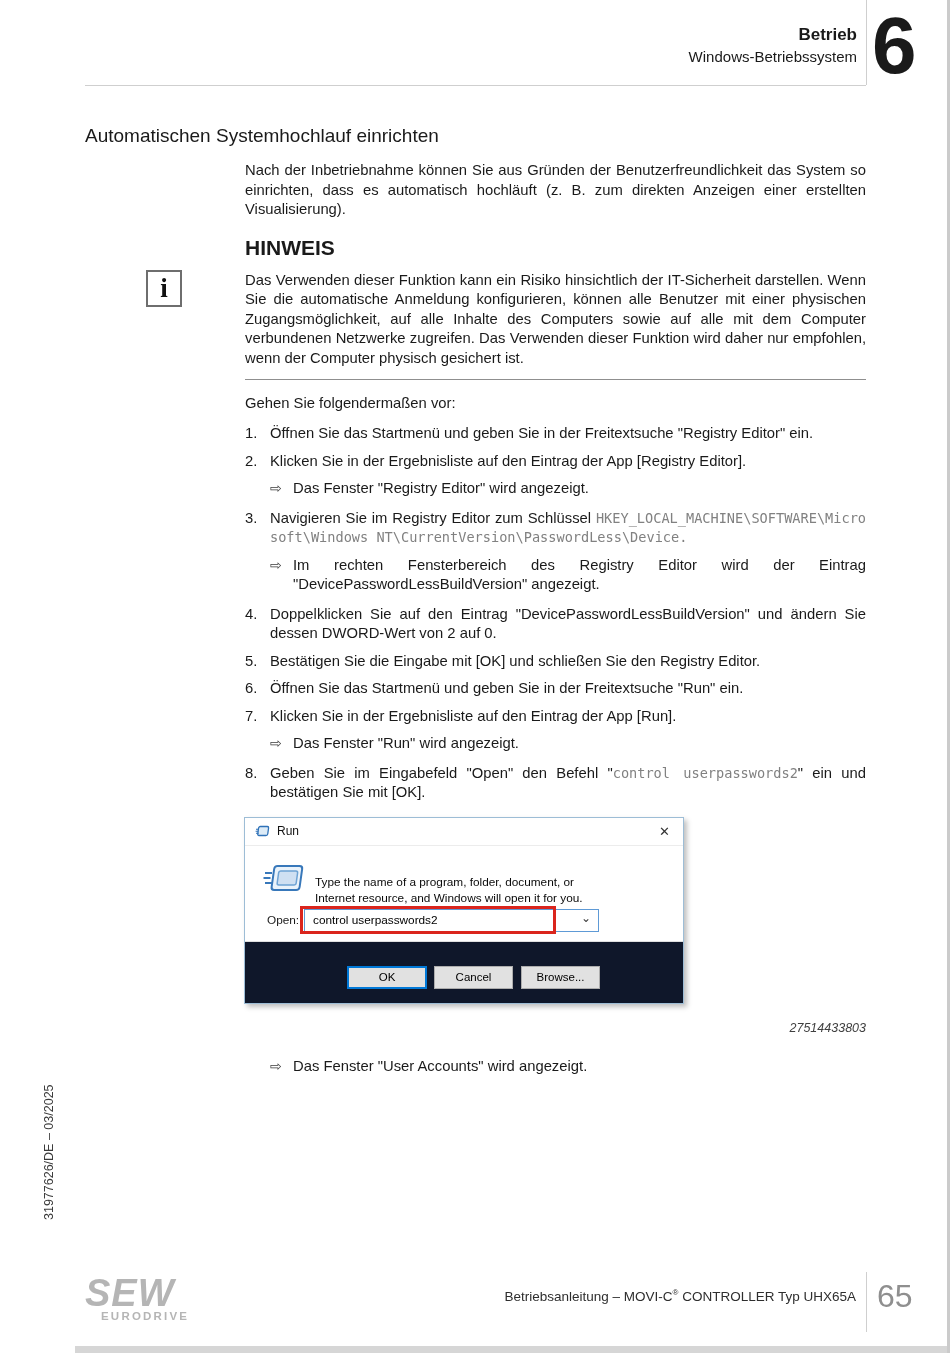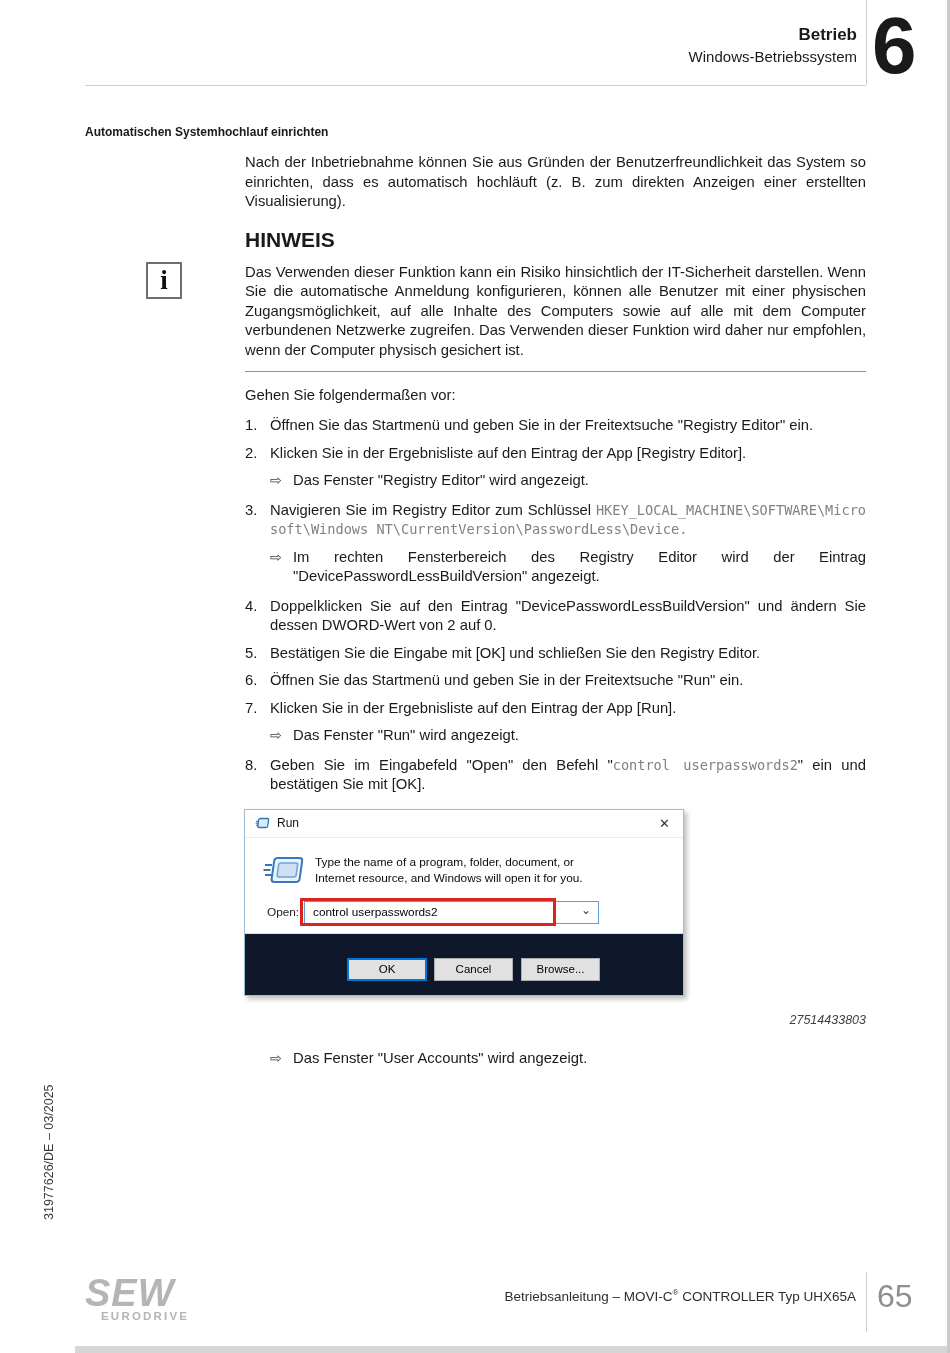--- a/index.html
+++ b/index.html
@@ -10,21 +10,21 @@
   
   .header-titles { position:absolute; top:24px; right:93px; text-align:right; }
   .h-title { font-size:17px; font-weight:bold; line-height:22px; }
   .h-sub   { font-size:15px; line-height:22px; }
   .header-vline { position:absolute; left:866px; top:0; width:1px; height:85px; background:#cfcfcf; }
   .header-hline { position:absolute; left:85px; top:85px; width:781px; height:1px; background:#cfcfcf; }
   .chapter-num { position:absolute; left:872px; top:6px; font-size:80px; font-weight:bold; line-height:1; letter-spacing:-2px; }
 
   
   main { position:relative; padding:85px 84px 0 85px; }
-  .section-heading { margin-top:40px; font-size:12px; font-weight:bold; }
+  .section-heading { margin-top:40px; font-size:19px; font-weight:normal; }
   .body-col { margin-left:160px; width:621px; }
   .intro { margin-top:14px; font-size:14.8px; line-height:19.5px; text-align:justify; }
 
   .notice { position:relative; margin-top:16px; }
   .notice-icon { position:absolute; left:61px; top:34px; width:36px; height:37px;
     border:2px solid #6e6e6e; background:#fff; display:flex; align-items:center; justify-content:center; }
   .notice-icon span { font-family:"Liberation Serif", serif; font-weight:bold; font-size:27px; line-height:1; color:#111; }
   .notice-content h3 { font-size:21px; font-weight:bold; letter-spacing:0; }
   .notice-content p { margin-top:11px; font-size:14.8px; line-height:19.5px; text-align:justify; }
   .notice-rule { margin-left:160px; width:621px; height:1px; background:#8f8f8f; margin-top:11px; }
@@ -45,21 +45,21 @@
   figure { margin:14px 0 0 159px; }
   .run-dialog { position:relative; width:440px; height:187px; background:#fff;
     border:1px solid #9dbdd6; box-shadow:3px 3px 5px rgba(0,0,0,0.25); }
   .rd-titlebar { position:absolute; top:0; left:0; right:0; height:28px; background:#fff;
     border-bottom:1px solid #ececec; display:flex; align-items:center; }
   .rd-icon-s { margin-left:10px; display:inline-flex; }
   .rd-title { margin-left:7px; font-size:12px; color:#111; }
   .rd-close { margin-left:auto; margin-right:13px; font-size:13px; color:#333; cursor:default; }
   .rd-body { position:absolute; top:29px; left:0; right:0; height:62px; }
   .rd-icon-l { position:absolute; left:18px; top:16px; }
-  .rd-desc { position:absolute; left:70px; top:15px; width:280px; font-size:11.8px; line-height:16px; color:#0a0a0a; }
+  .rd-desc { position:absolute; left:70px; top:27px; width:280px; font-size:11.8px; line-height:16px; color:#0a0a0a; }
   .rd-open-row { position:absolute; top:91px; left:0; right:0; height:24px; }
   .rd-open-label { position:absolute; left:22px; top:4px; font-size:11.8px; }
   .rd-combobox { position:absolute; left:59px; top:0; width:295px; height:23px; background:#fff;
     border:1px solid #5e9ad6; }
   .rd-value { position:absolute; left:8px; top:3px; font-size:11.8px; color:#000; white-space:nowrap; }
   .rd-chevron { position:absolute; right:7px; top:1px; font-size:12px; color:#3a3a3a; }
   .rd-annotation { position:absolute; left:-5px; top:-4px; width:256px; height:28px; border:3px solid #da251d; pointer-events:none; }
   .rd-footer { position:absolute; bottom:0; left:0; right:0; height:62px; background:#0f172a; border-top:1px solid #dfdfdf; }
   .rd-btn { position:absolute; top:24px; width:80px; height:23px; background:#e1e1e1;
     border:1px solid #adadad; font-family:"Liberation Sans", sans-serif; font-size:11.5px; color:#000; }

